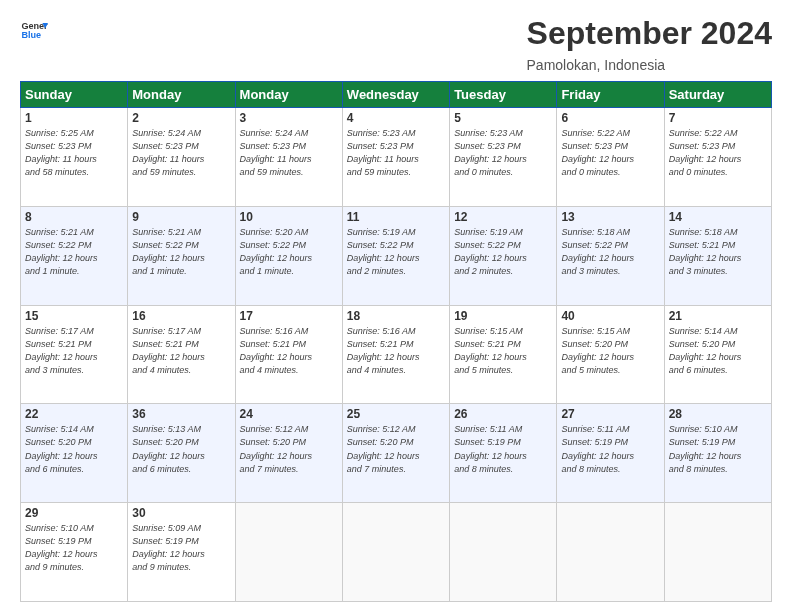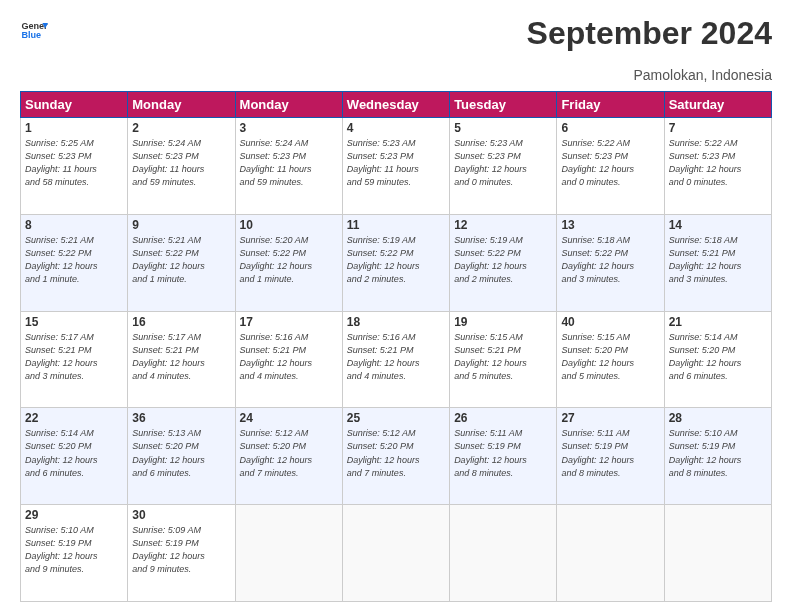--- a/index.html
+++ b/index.html
@@ -26,42 +26,41 @@
     .logo {
       display: flex;
       align-items: center;
       gap: 4px;
     }
     .logo-icon {
       width: 28px;
       height: 28px;
     }
     .title-area {
-      text-align: right;
     }
     .month-title {
       font-size: 32px;
       font-weight: bold;
       color: #333;
       line-height: 1.1;
     }
     .subtitle {
       font-size: 14px;
       color: #555;
-      margin-top: 16px;
+      margin-top: 6px;
     }
     .calendar {
       flex: 1;
       border: 1px solid #ccc;
       border-collapse: collapse;
       width: 100%;
       table-layout: fixed;
     }
     .calendar th {
-      background-color: #be185d;
+      background-color: #15803d;
       color: #fff;
       font-size: 13px;
       font-weight: bold;
       padding: 5px 4px;
       text-align: left;
       border: 1px solid #1557b0;
     }
     .calendar td {
       vertical-align: top;
       border: 1px solid #ccc;

